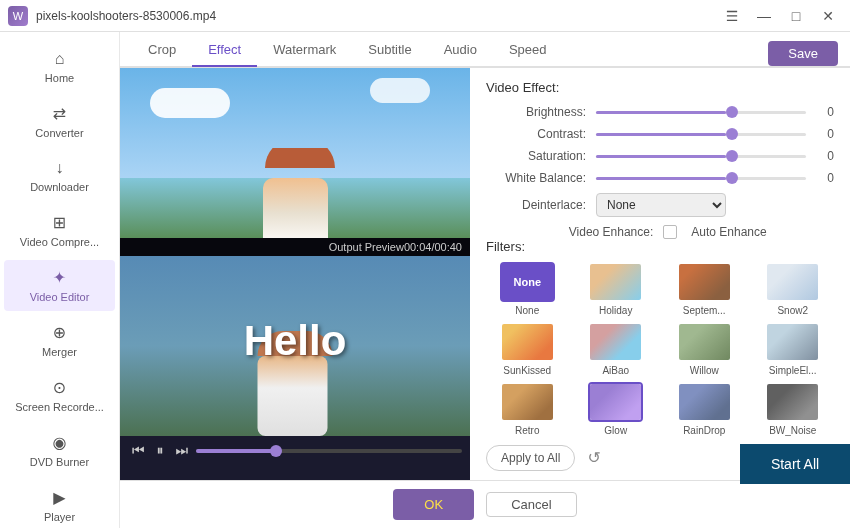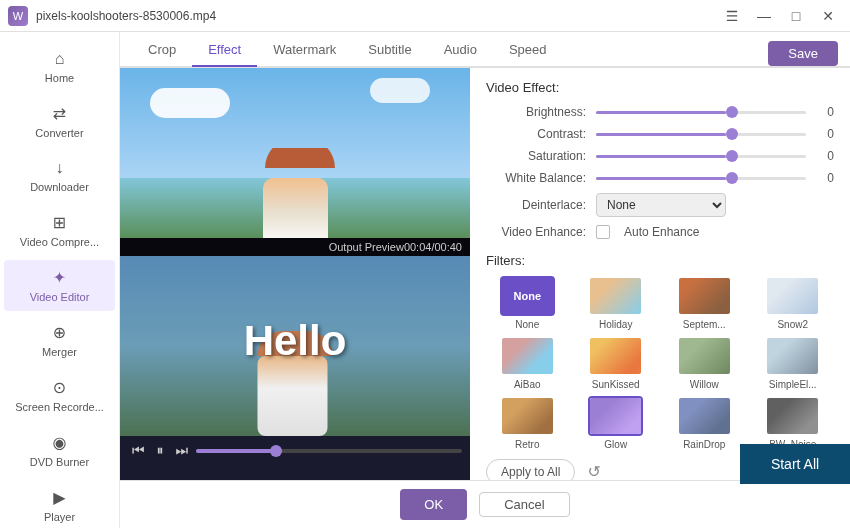--- a/index.html
+++ b/index.html
@@ -99,21 +99,21 @@
     .slider-container { flex: 1; display: flex; align-items: center; gap: 8px; }
     .slider-track { flex: 1; height: 3px; background: #e0e0e0; border-radius: 2px; position: relative; }
     .slider-fill { height: 100%; background: #9b7fd4; border-radius: 2px; }
     .slider-thumb { position: absolute; right: 0; top: -5px; width: 12px; height: 12px; background: #9b7fd4; border-radius: 50%; }
     .slider-value { width: 20px; text-align: right; color: #555; font-size: 12px; }
 
     .deinterlace-row { display: flex; align-items: center; margin-bottom: 8px; }
     .deinterlace-label { width: 110px; text-align: right; padding-right: 10px; color: #555; font-size: 12px; flex-shrink: 0; }
     .deinterlace-select { padding: 3px 6px; border: 1px solid #ccc; border-radius: 4px; font-size: 12px; color: #333; width: 130px; }
 
-    .enhance-row { display: flex; align-items: center; margin-bottom: 14px; }
+    .enhance-row { display: flex; align-items: center; margin-bottom: 0; justify-content: center; }
     .checkbox-label { display: flex; align-items: center; gap: 14px; font-size: 12px; color: #555; cursor: pointer; }
     .checkbox-box { width: 14px; height: 14px; border: 1px solid #bbb; border-radius: 2px; background: white; }
 
     .filters-title { font-size: 13px; color: #333; font-weight: 500; margin-bottom: 8px; }
     .filters-grid { display: grid; grid-template-columns: repeat(4, 1fr); gap: 6px; margin-bottom: 8px; }
     .filter-item { display: flex; flex-direction: column; align-items: center; cursor: pointer; }
     .filter-thumb {
       width: 55px; height: 40px; border-radius: 4px; overflow: hidden;
       border: 2px solid transparent; position: relative;
     }
@@ -153,21 +153,21 @@
       background: #7b5ea7; color: white; border: none; border-radius: 0;
       cursor: pointer; font-size: 14px; font-weight: 500; width: 110px;
     }
 
     
     .bottom-bar {
       display: flex; justify-content: center; align-items: center; gap: 12px;
       background: #fff; border-top: 1px solid #e0e0e0; padding: 8px; flex-shrink: 0; position: relative;
     }
     .ok-btn {
-      padding: 8px 24px; background: #7b5ea7; color: #ffffff; border: none;
+      padding: 8px 31px; background: #7b5ea7; color: #fde047; border: none;
       border-radius: 4px; cursor: pointer; font-size: 13px;
     }
     .cancel-btn {
       padding: 4px 24px; background: white; color: #555; border: 1px solid #ccc;
       border-radius: 4px; cursor: pointer; font-size: 13px;
     }
 
     
     .settings-panel::-webkit-scrollbar { width: 4px; }
     .settings-panel::-webkit-scrollbar-thumb { background: #ddd; border-radius: 2px; }
@@ -380,30 +380,30 @@
 
           <div class="filter-item">
             <div class="filter-thumb">
               <div class="filter-bg f-snow2"></div>
             </div>
             <span class="filter-name">Snow2</span>
           </div>
 
           <div class="filter-item">
             <div class="filter-thumb">
+              <div class="filter-bg f-sunkissed"></div>
+            </div>
+            <span class="filter-name">SunKissed</span>
+          </div>
+
+          <div class="filter-item">
+            <div class="filter-thumb">
               <div class="filter-bg f-aibao"></div>
             </div>
             <span class="filter-name">AiBao</span>
-          </div>
-
-          <div class="filter-item">
-            <div class="filter-thumb">
-              <div class="filter-bg f-sunkissed"></div>
-            </div>
-            <span class="filter-name">SunKissed</span>
           </div>
 
           <div class="filter-item">
             <div class="filter-thumb">
               <div class="filter-bg f-willow"></div>
             </div>
             <span class="filter-name">Willow</span>
           </div>
 
           <div class="filter-item">

